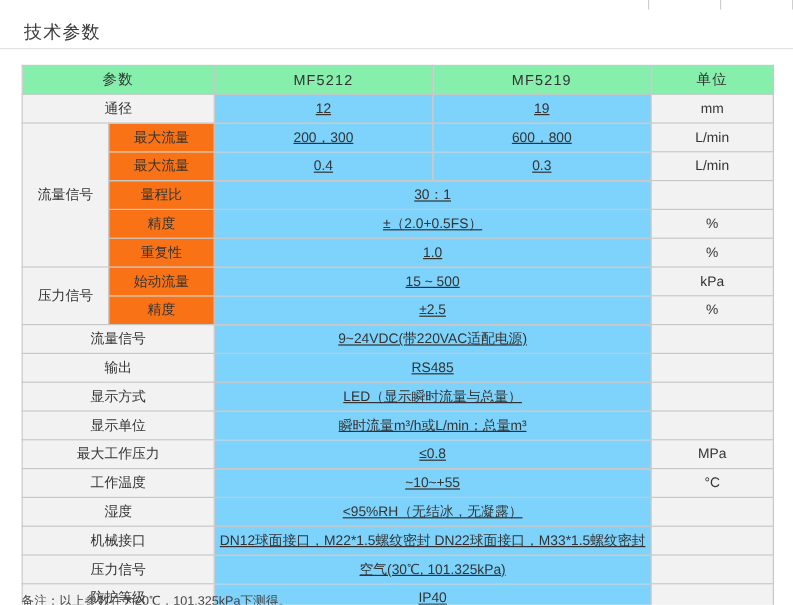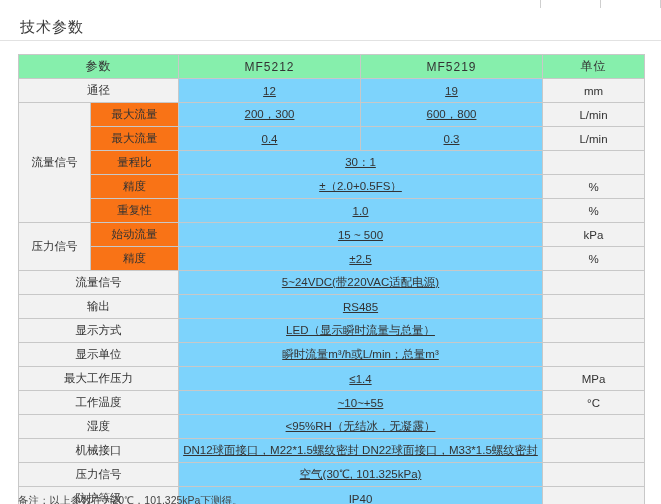--- a/index.html
+++ b/index.html
@@ -173,41 +173,41 @@
         <td class="unit">kPa</td>
       </tr>
       <tr>
         <td class="sublabel">精度</td>
         <td class="val" colspan="2">±2.5</td>
         <td class="unit">%</td>
       </tr>
 
       <tr>
         <td class="rowlabel" colspan="2">流量信号</td>
-        <td class="val" colspan="2">5~24VDC(带220VAC适配电源)</td>
+        <td class="val" colspan="2">9~24VDC(带220VAC适配电源)</td>
         <td class="unit"></td>
       </tr>
       <tr>
         <td class="rowlabel" colspan="2">输出</td>
         <td class="val" colspan="2">RS485</td>
         <td class="unit"></td>
       </tr>
       <tr>
         <td class="rowlabel" colspan="2">显示方式</td>
         <td class="val" colspan="2">LED（显示瞬时流量与总量）</td>
         <td class="unit"></td>
       </tr>
       <tr>
         <td class="rowlabel" colspan="2">显示单位</td>
         <td class="val" colspan="2">瞬时流量m³/h或L/min；总量m³</td>
         <td class="unit"></td>
       </tr>
       <tr>
         <td class="rowlabel" colspan="2">最大工作压力</td>
-        <td class="val" colspan="2">≤1.4</td>
+        <td class="val" colspan="2">≤0.8</td>
         <td class="unit">MPa</td>
       </tr>
       <tr>
         <td class="rowlabel" colspan="2">工作温度</td>
         <td class="val" colspan="2">~10~+55</td>
         <td class="unit">°C</td>
       </tr>
       <tr>
         <td class="rowlabel" colspan="2">湿度</td>
         <td class="val" colspan="2">&lt;95%RH（无结冰，无凝露）</td>

